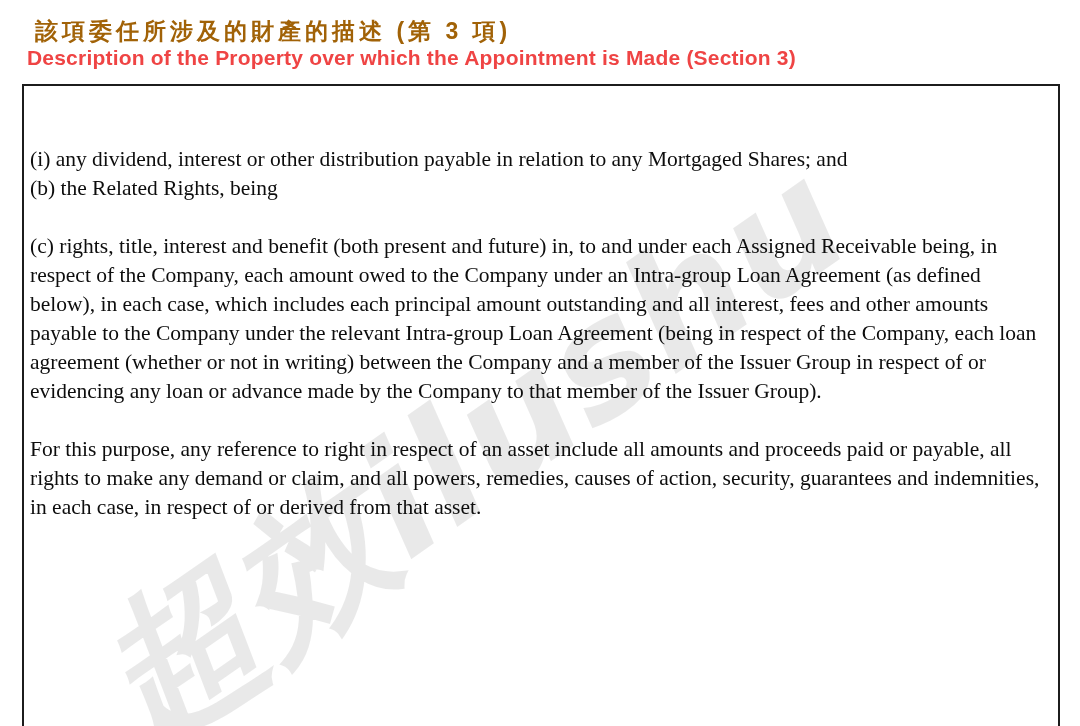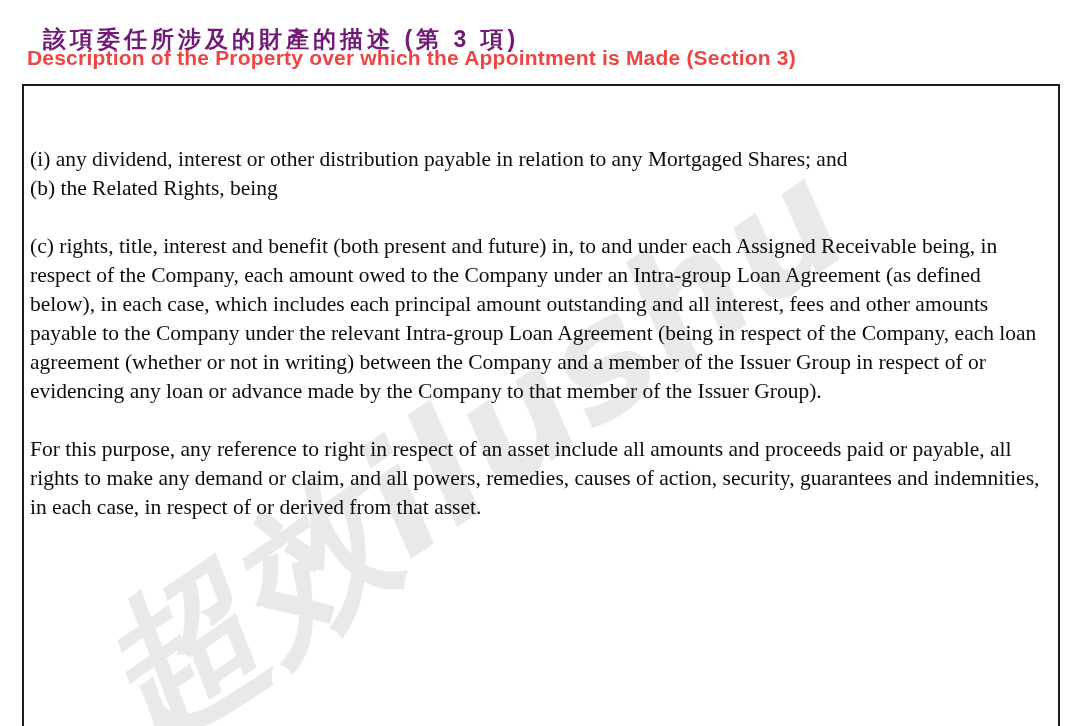--- a/index.html
+++ b/index.html
@@ -12,26 +12,26 @@
     width: 1080px;
     height: 726px;
     background: #ffffff;
     overflow: hidden;
     color: #0e0e0e;
   }
   .heading-zh {
     position: absolute;
     top: 8px;
     left: 27px;
-    margin: 16px;
+    margin: 8px;
     font-family: "Liberation Sans", "DejaVu Sans", sans-serif;
     font-weight: 700;
     font-size: 23px;
     letter-spacing: 4px;
-    color: #701a75;
+    color: #a16207;
     white-space: nowrap;
   }
   .heading-en {
     position: absolute;
     top: 46px;
     left: 27px;
     margin: 0;
     font-family: "Liberation Sans", "DejaVu Sans", sans-serif;
     font-weight: 700;
     font-size: 21px;

